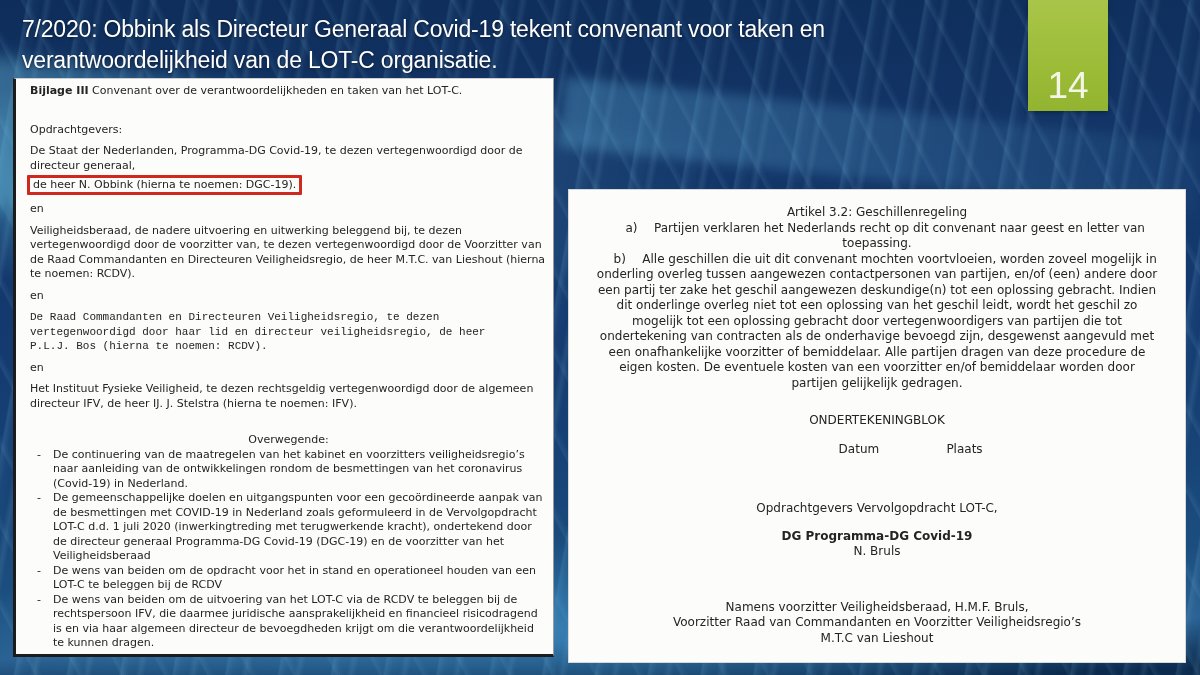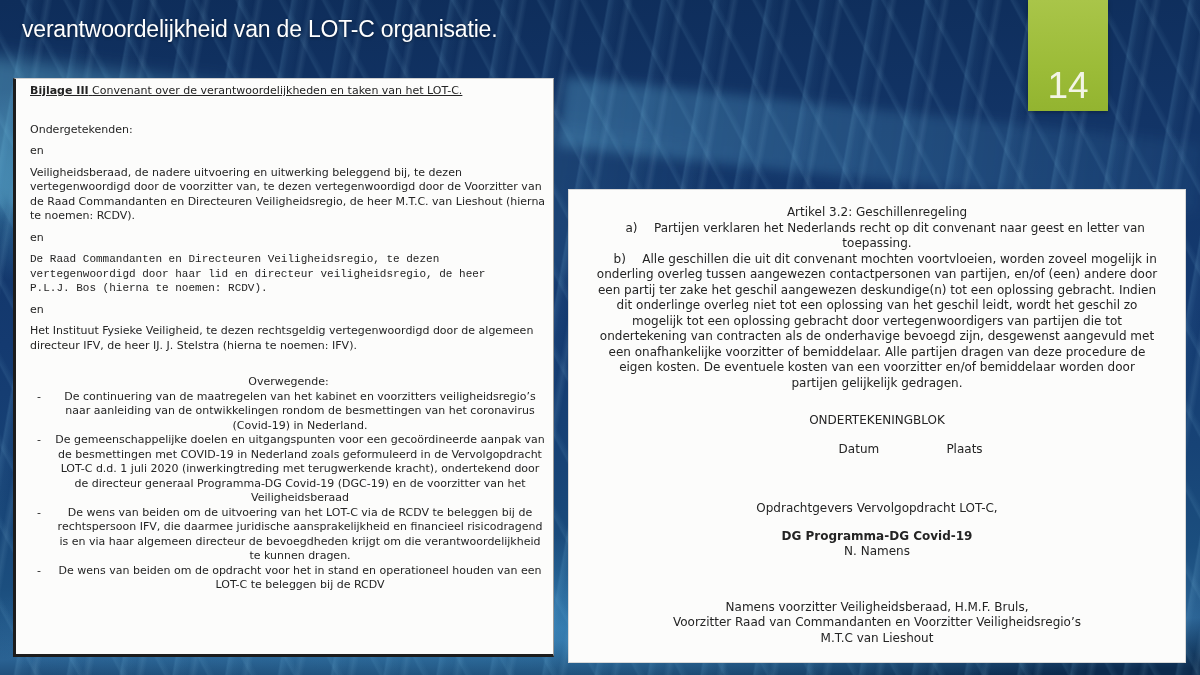--- a/index.html
+++ b/index.html
@@ -54,25 +54,25 @@
     overflow:hidden;box-sizing:border-box;
   }
   .ldoc{
     left:13px;top:78px;width:541px;height:579px;
     border-left:3px solid #1c1c1c;border-bottom:3px solid #1c1c1c;
     border-right:1px solid #9a9a9a;border-top:1px solid #cfcfcf;
     padding:5px 6px 6px 14px;
     font-size:11px;line-height:14.5px;
   }
   .ldoc p{margin:0 0 7px 0;}
-  .ldoc .doc-h{margin-bottom:24px;text-decoration:underline;}
+  .ldoc .doc-h{margin-bottom:24px;}
   .ldoc .doc-h b{font-weight:bold;}
   .ldoc .ow{margin-top:22px;margin-bottom:0;text-align:center;}
   .ldoc ul{list-style:none;margin:0;padding:0;}
-  .ldoc li{position:relative;padding-left:23px;margin:0;text-align:center;}
+  .ldoc li{position:relative;padding-left:23px;margin:0;}
   .ldoc li::before{content:"-";position:absolute;left:7px;top:0;}
   .prewrap{white-space:pre-line;font-family:Liberation Mono, monospace;}
   .redbox{
     display:inline-block;border:3px solid #cf291e;border-radius:1px;
     padding:0 3px;margin:2px 0 0 -3px;line-height:14px;
   }
   
   .rdoc{
     left:568px;top:189px;width:618px;height:474px;
     padding:15px 26px 20px 26px;
@@ -90,67 +90,71 @@
 </style>
 </head>
 <body>
 
 <div id="slide">
 
   <div class="beam"></div>
   <div class="beam2"></div>
 
   <div class="title">
+    <span>7/2020: Obbink als Directeur Generaal Covid-19 tekent convenant voor taken en</span>
     <span>verantwoordelijkheid van de LOT-C organisatie.</span>
   </div>
 
   <div class="pagebox">
     <div class="num">14</div>
   </div>
 
   <div class="doc ldoc">
     <p class="doc-h"><b>Bijlage III</b> <span>Convenant over de verantwoordelijkheden en taken van het LOT-C.</span></p>
 
-    <p>Ondergetekenden:</p>
+    <p>Opdrachtgevers:</p>
 
+    <p><span>De Staat der Nederlanden, Programma-DG Covid-19, te dezen vertegenwoordigd door de directeur generaal,</span><br>
+      <span class="redbox">de heer N. Obbink (hierna te noemen: DGC-19).</span>
+    </p>
 
     <p>en</p>
 
     <p>Veiligheidsberaad, de nadere uitvoering en uitwerking beleggend bij, te dezen vertegenwoordigd door de voorzitter van,  te dezen vertegenwoordigd door de Voorzitter van de Raad Commandanten en Directeuren Veiligheidsregio, de heer M.T.C. van Lieshout (hierna te noemen: RCDV).</p>
 
     <p>en</p>
 
     <p class="prewrap">De Raad Commandanten en Directeuren Veiligheidsregio, te dezen vertegenwoordigd door haar lid en directeur veiligheidsregio, de heer
 P.L.J. Bos (hierna te noemen: RCDV).</p>
 
     <p>en</p>
 
     <p>Het Instituut Fysieke Veiligheid, te dezen rechtsgeldig vertegenwoordigd door de algemeen directeur IFV, de heer IJ. J. Stelstra (hierna te noemen: IFV).</p>
 
     <p class="ow">Overwegende:</p>
     <ul>
       <li><span>De continuering van de maatregelen van het kabinet en voorzitters veiligheidsregio’s naar aanleiding van de ontwikkelingen rondom de besmettingen van het coronavirus (Covid-19) in Nederland.</span></li>
       <li><span>De gemeenschappelijke doelen en uitgangspunten voor een gecoördineerde aanpak van de besmettingen met COVID-19 in Nederland zoals geformuleerd in de Vervolgopdracht LOT-C d.d. 1 juli 2020 (inwerkingtreding met terugwerkende kracht), ondertekend door de directeur generaal Programma-DG Covid-19 (DGC-19) en de voorzitter van het Veiligheidsberaad</span></li>
+      <li><span>De wens van beiden om de opdracht voor het in stand en operationeel houden van een LOT-C te beleggen bij de RCDV</span></li>
       <li><span>De wens van beiden om de uitvoering van het LOT-C via de RCDV te beleggen bij de rechtspersoon IFV, die daarmee juridische aansprakelijkheid en financieel risicodragend is en via haar algemeen directeur de bevoegdheden krijgt om die verantwoordelijkheid te kunnen dragen.</span></li>
-      <li><span>De wens van beiden om de opdracht voor het in stand en operationeel houden van een LOT-C te beleggen bij de RCDV</span></li>
     </ul>
   </div>
 
   <div class="doc rdoc">
     <p>Artikel 3.2: Geschillenregeling</p>
     <p><span class="lbl">a)</span><span>Partijen verklaren het Nederlands recht op dit convenant naar geest en letter van toepassing.</span></p>
     <p><span class="lbl">b)</span><span>Alle geschillen die uit dit convenant mochten voortvloeien, worden zoveel mogelijk in onderling overleg tussen aangewezen contactpersonen van partijen, en/of (een) andere door een partij ter zake het geschil aangewezen deskundige(n) tot een oplossing gebracht. Indien dit onderlinge overleg niet tot een oplossing van het geschil leidt, wordt het geschil zo mogelijk tot een oplossing gebracht door vertegenwoordigers van partijen die tot ondertekening van contracten als de onderhavige bevoegd zijn, desgewenst aangevuld met een onafhankelijke voorzitter of bemiddelaar. Alle partijen dragen van deze procedure de eigen kosten. De eventuele kosten van een voorzitter en/of bemiddelaar worden door partijen gelijkelijk gedragen.</span></p>
 
     <p class="sig-h">ONDERTEKENINGBLOK</p>
 
     <p class="datum-row"><span class="datum">Datum</span><span>Plaats</span></p>
 
     <p class="clients">Opdrachtgevers Vervolgopdracht LOT-C,</p>
 
     <p class="role">DG Programma-DG Covid-19</p>
-    <p>N. Namens</p>
+    <p>N. Bruls</p>
 
     <p class="namens">Namens voorzitter Veiligheidsberaad, H.M.F. Bruls,</p>
     <p>Voorzitter Raad van Commandanten en Voorzitter Veiligheidsregio’s</p>
     <p>M.T.C van Lieshout</p>
   </div>
 
 </div>
 
 </body></html>

